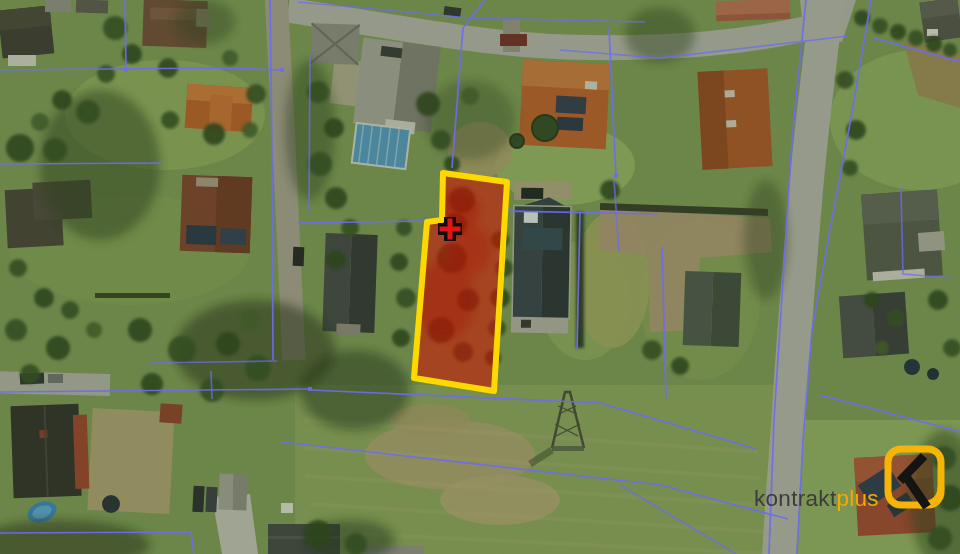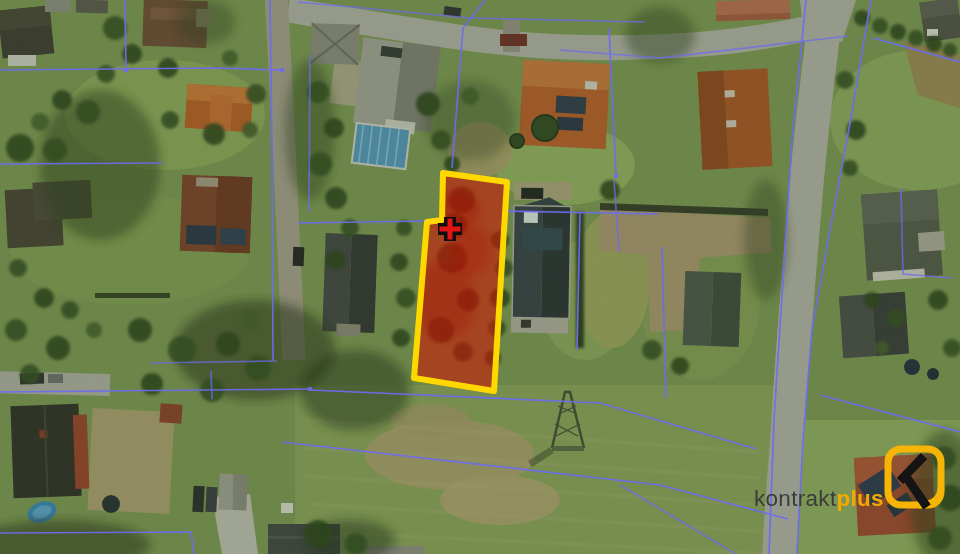--- a/index.html
+++ b/index.html
@@ -2,21 +2,21 @@
 <html style="--brand-dark: #3c3c3c; --brand-yellow: #f5a802;"><head>
 <meta charset="utf-8">
 <style>
   html,body{margin:0;padding:0;background:#222;}
   .stage{position:relative;width:960px;height:554px;overflow:hidden;
          font-family:"Liberation Sans",sans-serif;background:#7c9a55;}
   .stage svg.scene{position:absolute;left:0;top:0;}
   .logo-text{position:absolute;left:754px;top:488px;font-size:22.5px;line-height:22px;
              letter-spacing:.3px;white-space:nowrap;user-select:none;}
   .logo-text .lt-a{color:var(--brand-dark,#3c3c3c);font-weight:normal;text-align:right;}
-  .logo-text .lt-b{color:var(--brand-yellow,#f5a802);font-weight:bold;}
+  .logo-text .lt-b{color:var(--brand-yellow,#f5a802);font-weight:normal;}
   .logo-icon{position:absolute;left:883px;top:443px;}
 </style>
 </head>
 <body>
 
 <div class="stage">
 <svg class="scene" width="960" height="554" viewBox="0 0 960 554">
   <defs>
     <filter id="soft" x="-40%" y="-40%" width="180%" height="180%">
           <feGaussianBlur stdDeviation="1.8"></feGaussianBlur>

